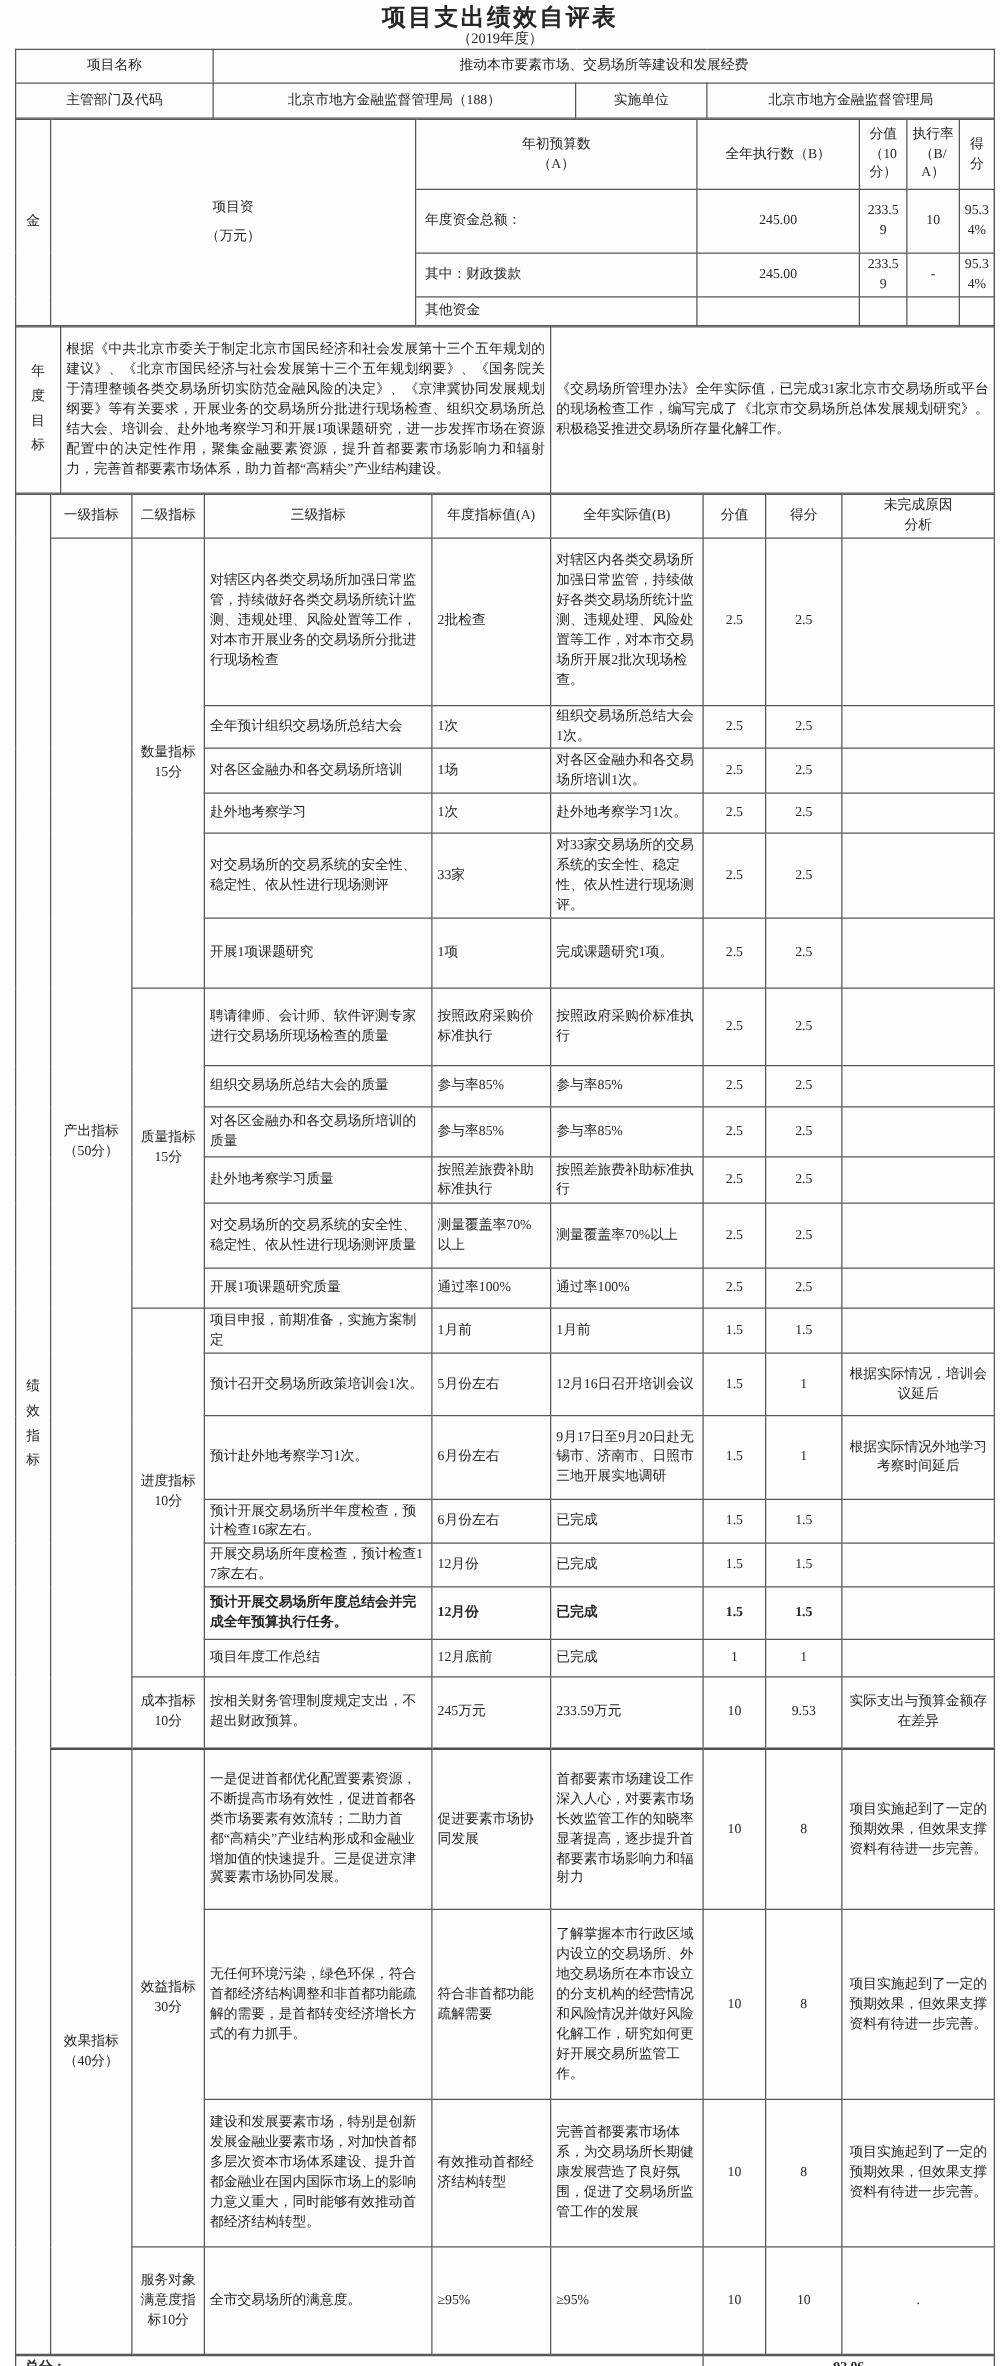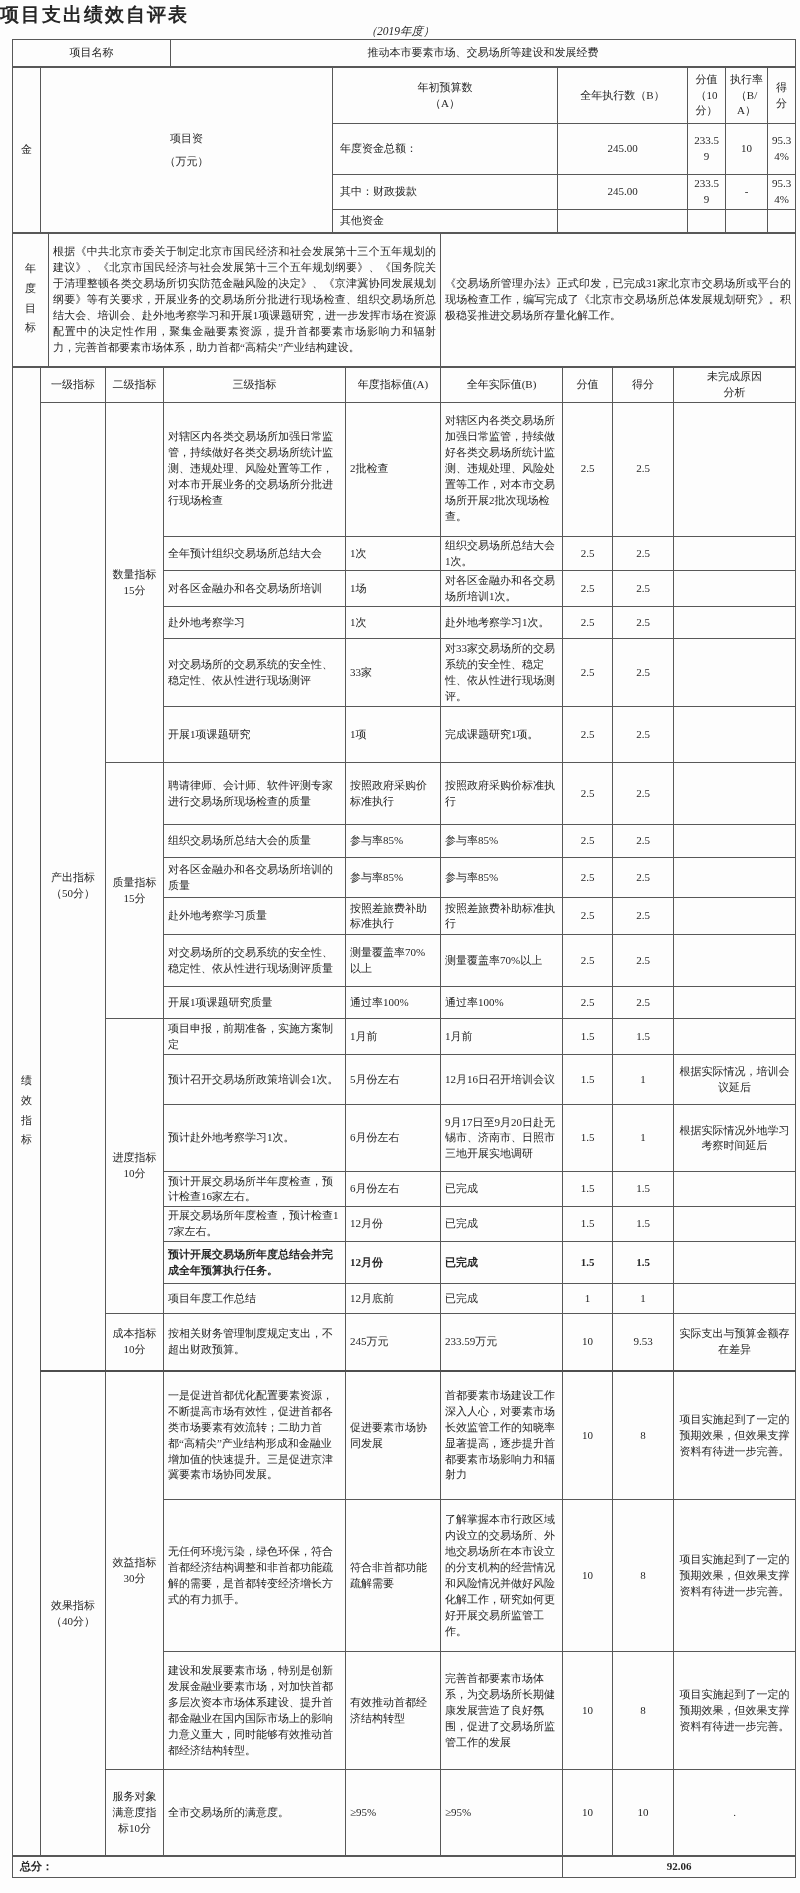--- a/index.html
+++ b/index.html
@@ -1,32 +1,32 @@
 <!DOCTYPE html>
 <html><head>
 <meta charset="utf-8">
 <style>
   html,body { margin:0; padding:0; background:#ffffff; }
   .page {
     position:relative; width:800px; height:1893px; background:#fdfdfd;
     font-family:"Liberation Serif","DejaVu Serif",serif; color:#262626;
     overflow:hidden;
   }
-  .doc-title { text-align:left; font-size:19px; font-weight:bold; letter-spacing:2px; padding-top:5px; line-height:20px; }
-  .doc-subtitle { text-align:center; font-size:11.5px; line-height:13px; margin-bottom:1px;font-style:italic; }
+  .doc-title { text-align:center; font-size:19px; font-weight:bold; letter-spacing:2px; padding-top:5px; line-height:20px; }
+  .doc-subtitle { text-align:center; font-size:11.5px; line-height:13px; margin-bottom:1px; }
   table.tbl { border-collapse:collapse; table-layout:fixed; width:783px; margin-left:12px; }
   table.tbl td {
     border:1px solid #585858; font-size:11px; line-height:1.45;
     padding:1px 4px; vertical-align:middle; word-break:break-all; overflow:hidden;
   }
   .c { text-align:center; }
   .l { text-align:left; }
   .pre { white-space:pre-line; }
   .para { font-size:12px; line-height:15.5px; padding:3px 7px; text-align:justify; }
-  .vlabel { width:1.15em; margin:4px auto; line-height:1.8; text-align:center; word-break:break-all;font-family:Liberation Mono, monospace; }
+  .vlabel { width:1.15em; margin:4px auto; line-height:1.8; text-align:center; word-break:break-all; }
   .grp  { padding:2px 14px; }
   .grp2 { padding:2px 10px; }
   .reason { padding:2px 9px; text-align:center; }
   .hdr td { font-size:11px; }
   .pad-narrow1 { padding:2px 14px; }
   .pad-narrow2 { padding:2px 10px; }
   tr.thick-top td { border-top:2px solid #4e4e4e; }
   .bold { font-weight:bold; }
 </style>
 </head>
@@ -41,20 +41,26 @@
     <colgroup>
         <col style="width:158px">
         <col style="width:290px">
         <col style="width:105px">
         <col style="width:230px">
       </colgroup>
     <tbody>
         <tr style="height:27px">
       <td class="c">项目名称</td>
       <td class="c" colspan="3">推动本市要素市场、交易场所等建设和发展经费</td>
+    </tr>
+    <tr style="height:28px">
+      <td class="c">主管部门及代码</td>
+      <td class="c">北京市地方金融监督管理局（188）</td>
+      <td class="c">实施单位</td>
+      <td class="c">北京市地方金融监督管理局</td>
     </tr>
   </tbody>
     </table>
 
   <table class="tbl">
     <colgroup>
         <col style="width:28px">
         <col style="width:292px">
         <col style="width:225px">
         <col style="width:130px">
@@ -109,21 +115,21 @@
         <col style="width:36px">
         <col style="width:392px">
         <col style="width:355px">
       </colgroup>
     <tbody>
         <tr style="height:133px">
       <td>
         <div class="vlabel">年度目标</div>
       </td>
       <td class="l para">根据《中共北京市委关于制定北京市国民经济和社会发展第十三个五年规划的建议》、《北京市国民经济与社会发展第十三个五年规划纲要》、《国务院关于清理整顿各类交易场所切实防范金融风险的决定》、《京津冀协同发展规划纲要》等有关要求，开展业务的交易场所分批进行现场检查、组织交易场所总结大会、培训会、赴外地考察学习和开展1项课题研究，进一步发挥市场在资源配置中的决定性作用，聚集金融要素资源，提升首都要素市场影响力和辐射力，完善首都要素市场体系，助力首都“高精尖”产业结构建设。</td>
-      <td class="l para">《交易场所管理办法》正式印发，已完成31家北京市交易场所或平台的现场检查工作，编写完成了《北京市交易场所总体发展规划研究》。积极稳妥推进交易场所存量化解工作。</td>
+      <td class="l para">《交易场所管理办法》全年实际值，已完成31家北京市交易场所或平台的现场检查工作，编写完成了《北京市交易场所总体发展规划研究》。积极稳妥推进交易场所存量化解工作。</td>
     </tr>
   </tbody>
     </table>
 
   <table class="tbl">
     <colgroup>
         <col style="width:28px">
         <col style="width:65px">
         <col style="width:58px">
         <col style="width:182px">

